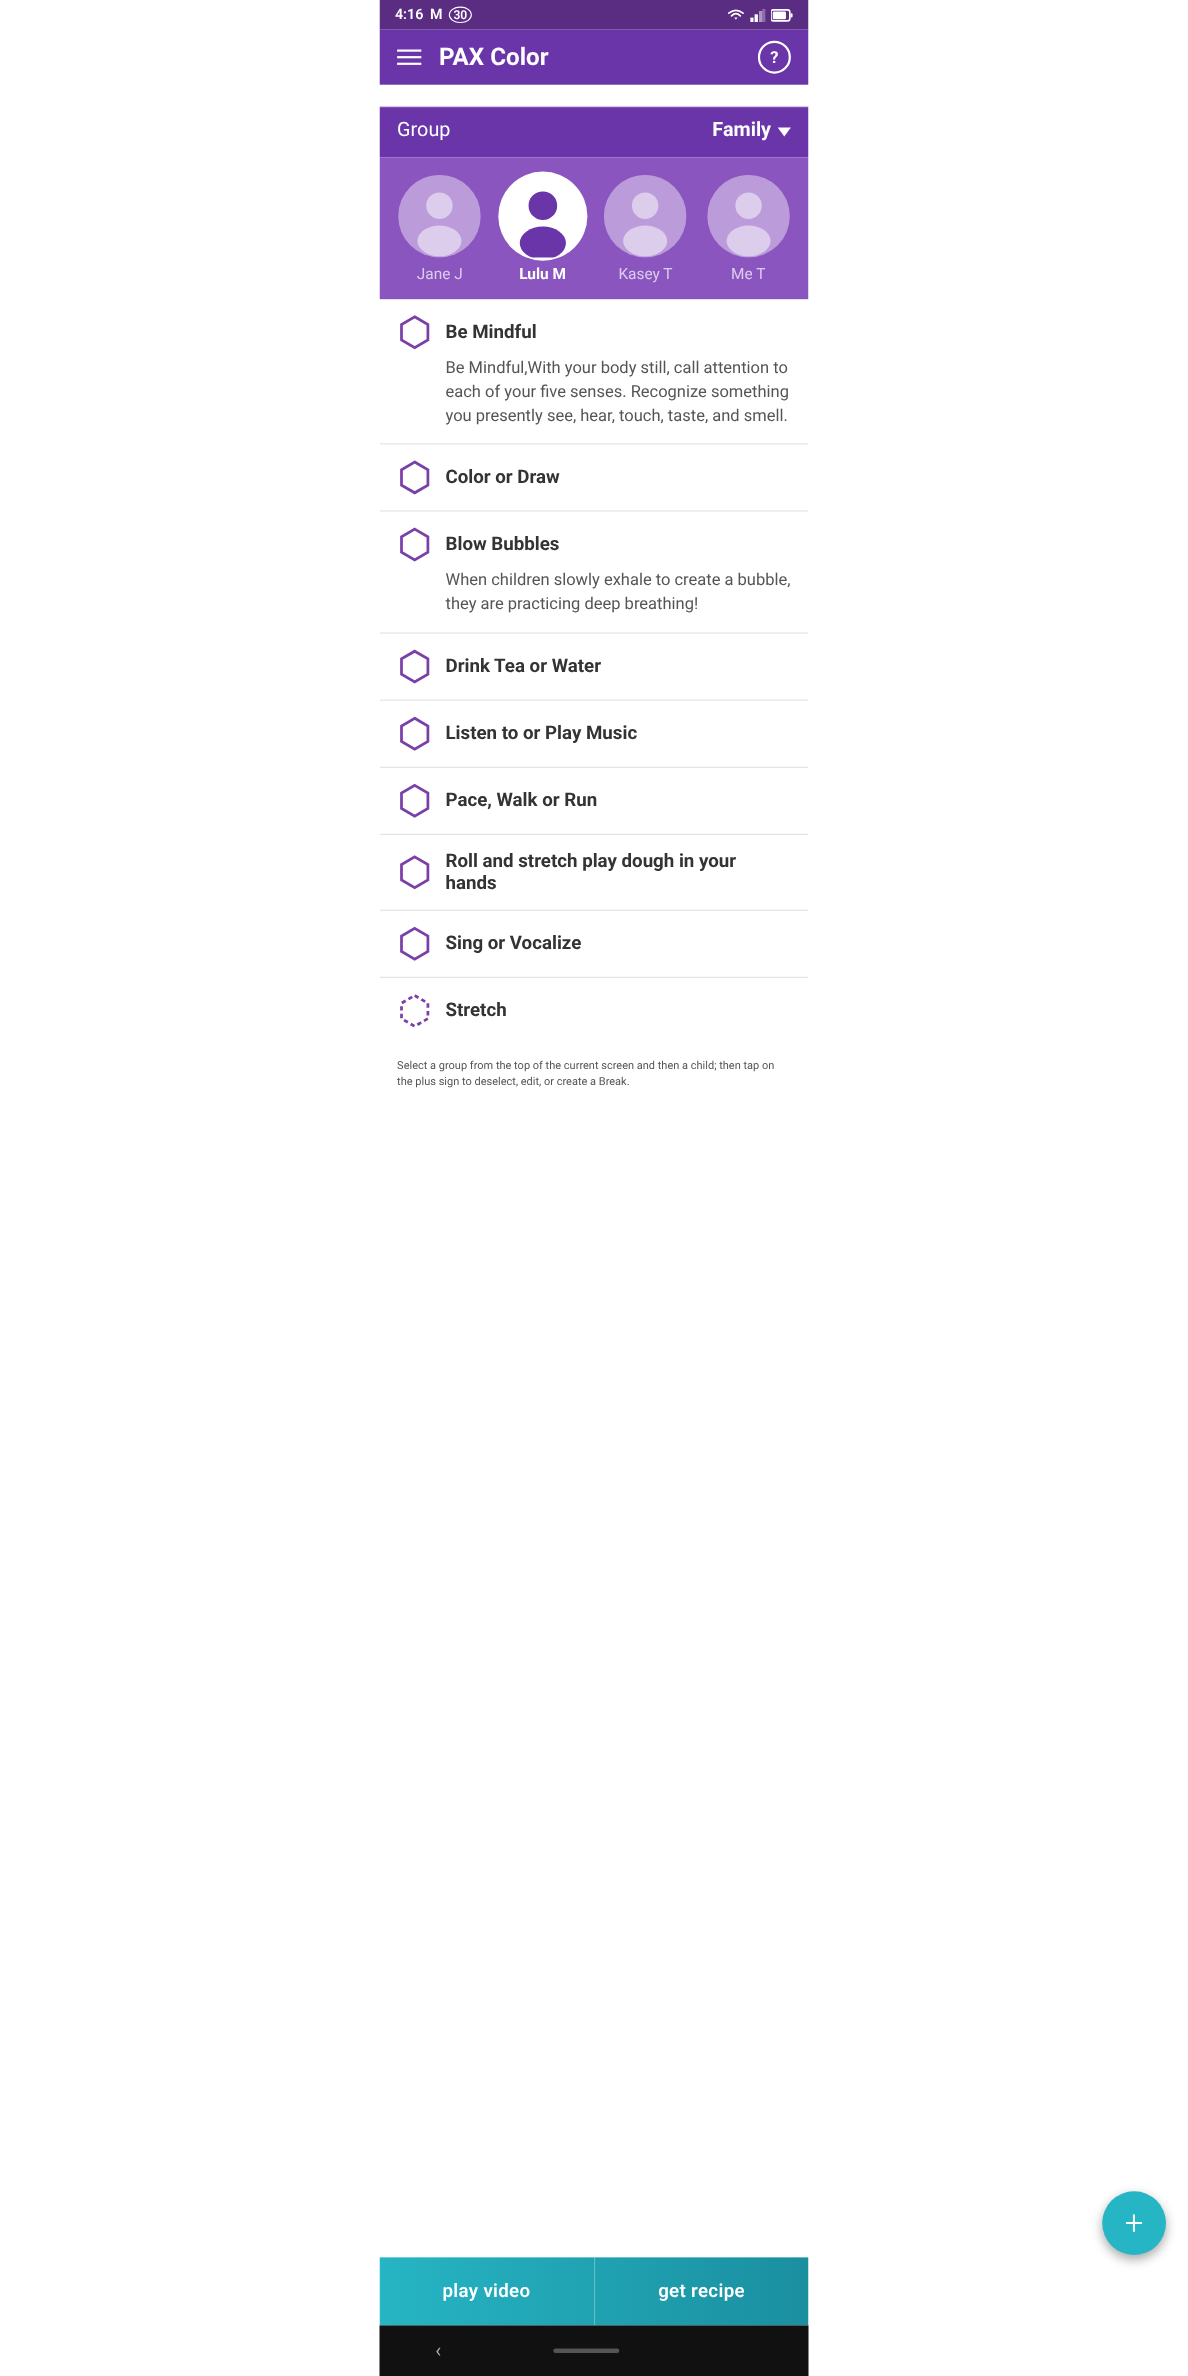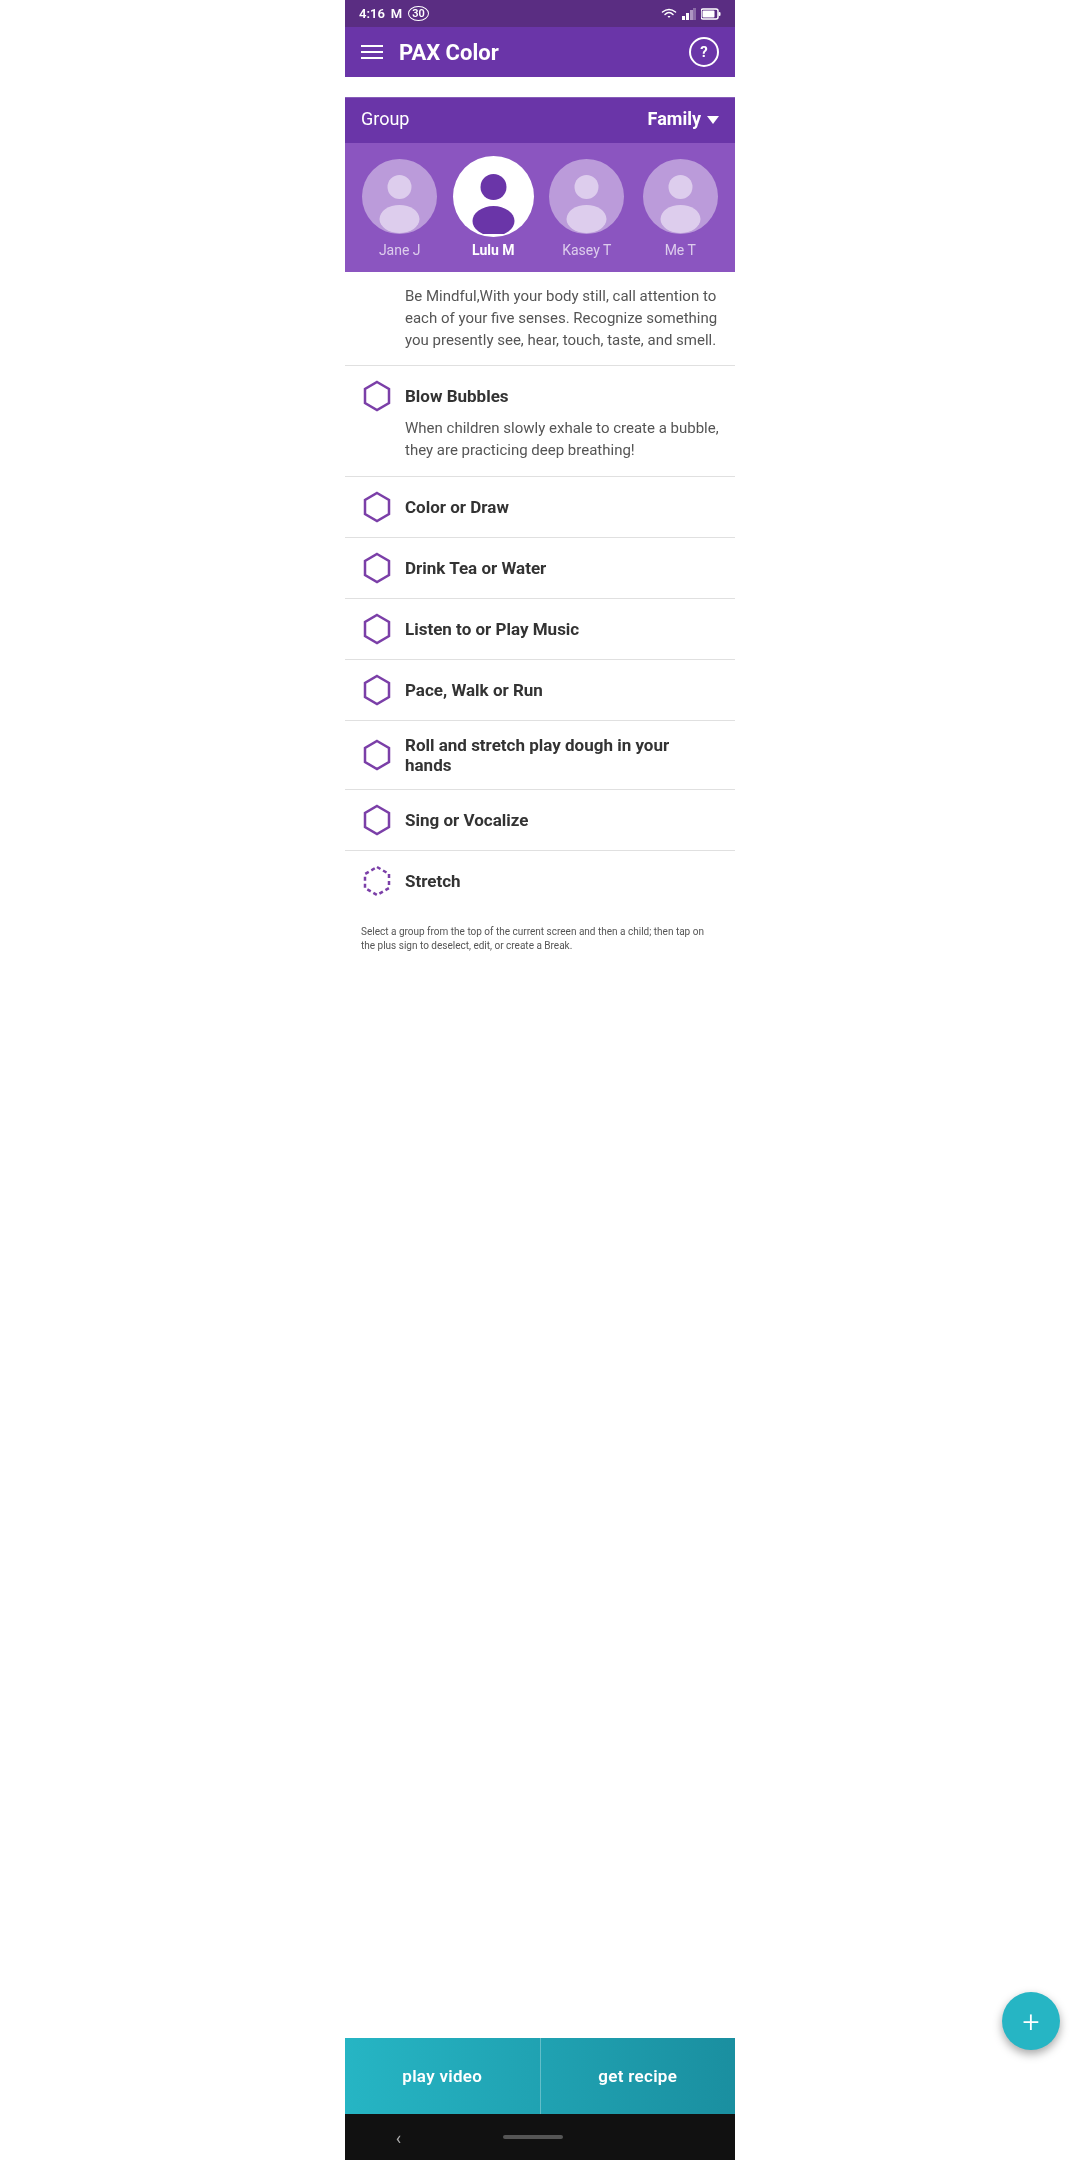--- a/index.html
+++ b/index.html
@@ -161,21 +161,21 @@
     }
 
     
     .bottom-bar {
       position: fixed;
       bottom: 46px;
       left: 50%;
       transform: translateX(-50%);
       width: 390px;
       display: flex;
-      height: 76px;
+      height: 62px;
       background: linear-gradient(to right, #26b5c4, #1a8fa0);
     }
     .bottom-btn {
       flex: 1;
       display: flex;
       align-items: center;
       justify-content: center;
       color: white;
       font-size: 17px;
       font-weight: 600;
@@ -313,40 +313,46 @@
         <ellipse cx="37.5" cy="60" rx="20" ry="14" fill="rgba(255,255,255,0.5)"></ellipse>
       </svg>
     </div>
     <span class="member-name">Me T</span>
   </div>
 </div>
 
 <div class="main-scroll">
 
   <div class="list-item">
+    <div class="list-item-header">
+      <svg class="hex-icon" viewBox="0 0 32 32" width="32" height="32">
+        <polygon points="16,2 28,9 28,23 16,30 4,23 4,9" fill="none" stroke="#7b3fa8" stroke-width="2.5"></polygon>
+      </svg>
+      <span class="list-item-title">Be Mindful</span>
+    </div>
     <div class="list-item-desc">Be Mindful,With your body still, call attention to each of your five senses. Recognize something you presently see, hear, touch, taste, and smell.</div>
   </div>
 
   <div class="list-item">
     <div class="list-item-header">
       <svg class="hex-icon" viewBox="0 0 32 32" width="32" height="32">
         <polygon points="16,2 28,9 28,23 16,30 4,23 4,9" fill="none" stroke="#7b3fa8" stroke-width="2.5"></polygon>
       </svg>
+      <span class="list-item-title">Color or Draw</span>
+    </div>
+  </div>
+
+  <div class="list-item">
+    <div class="list-item-header">
+      <svg class="hex-icon" viewBox="0 0 32 32" width="32" height="32">
+        <polygon points="16,2 28,9 28,23 16,30 4,23 4,9" fill="none" stroke="#7b3fa8" stroke-width="2.5"></polygon>
+      </svg>
       <span class="list-item-title">Blow Bubbles</span>
     </div>
     <div class="list-item-desc">When children slowly exhale to create a bubble, they are practicing deep breathing!</div>
-  </div>
-
-  <div class="list-item">
-    <div class="list-item-header">
-      <svg class="hex-icon" viewBox="0 0 32 32" width="32" height="32">
-        <polygon points="16,2 28,9 28,23 16,30 4,23 4,9" fill="none" stroke="#7b3fa8" stroke-width="2.5"></polygon>
-      </svg>
-      <span class="list-item-title">Color or Draw</span>
-    </div>
   </div>
 
   <div class="list-item">
     <div class="list-item-header">
       <svg class="hex-icon" viewBox="0 0 32 32" width="32" height="32">
         <polygon points="16,2 28,9 28,23 16,30 4,23 4,9" fill="none" stroke="#7b3fa8" stroke-width="2.5"></polygon>
       </svg>
       <span class="list-item-title">Drink Tea or Water</span>
     </div>
   </div>

